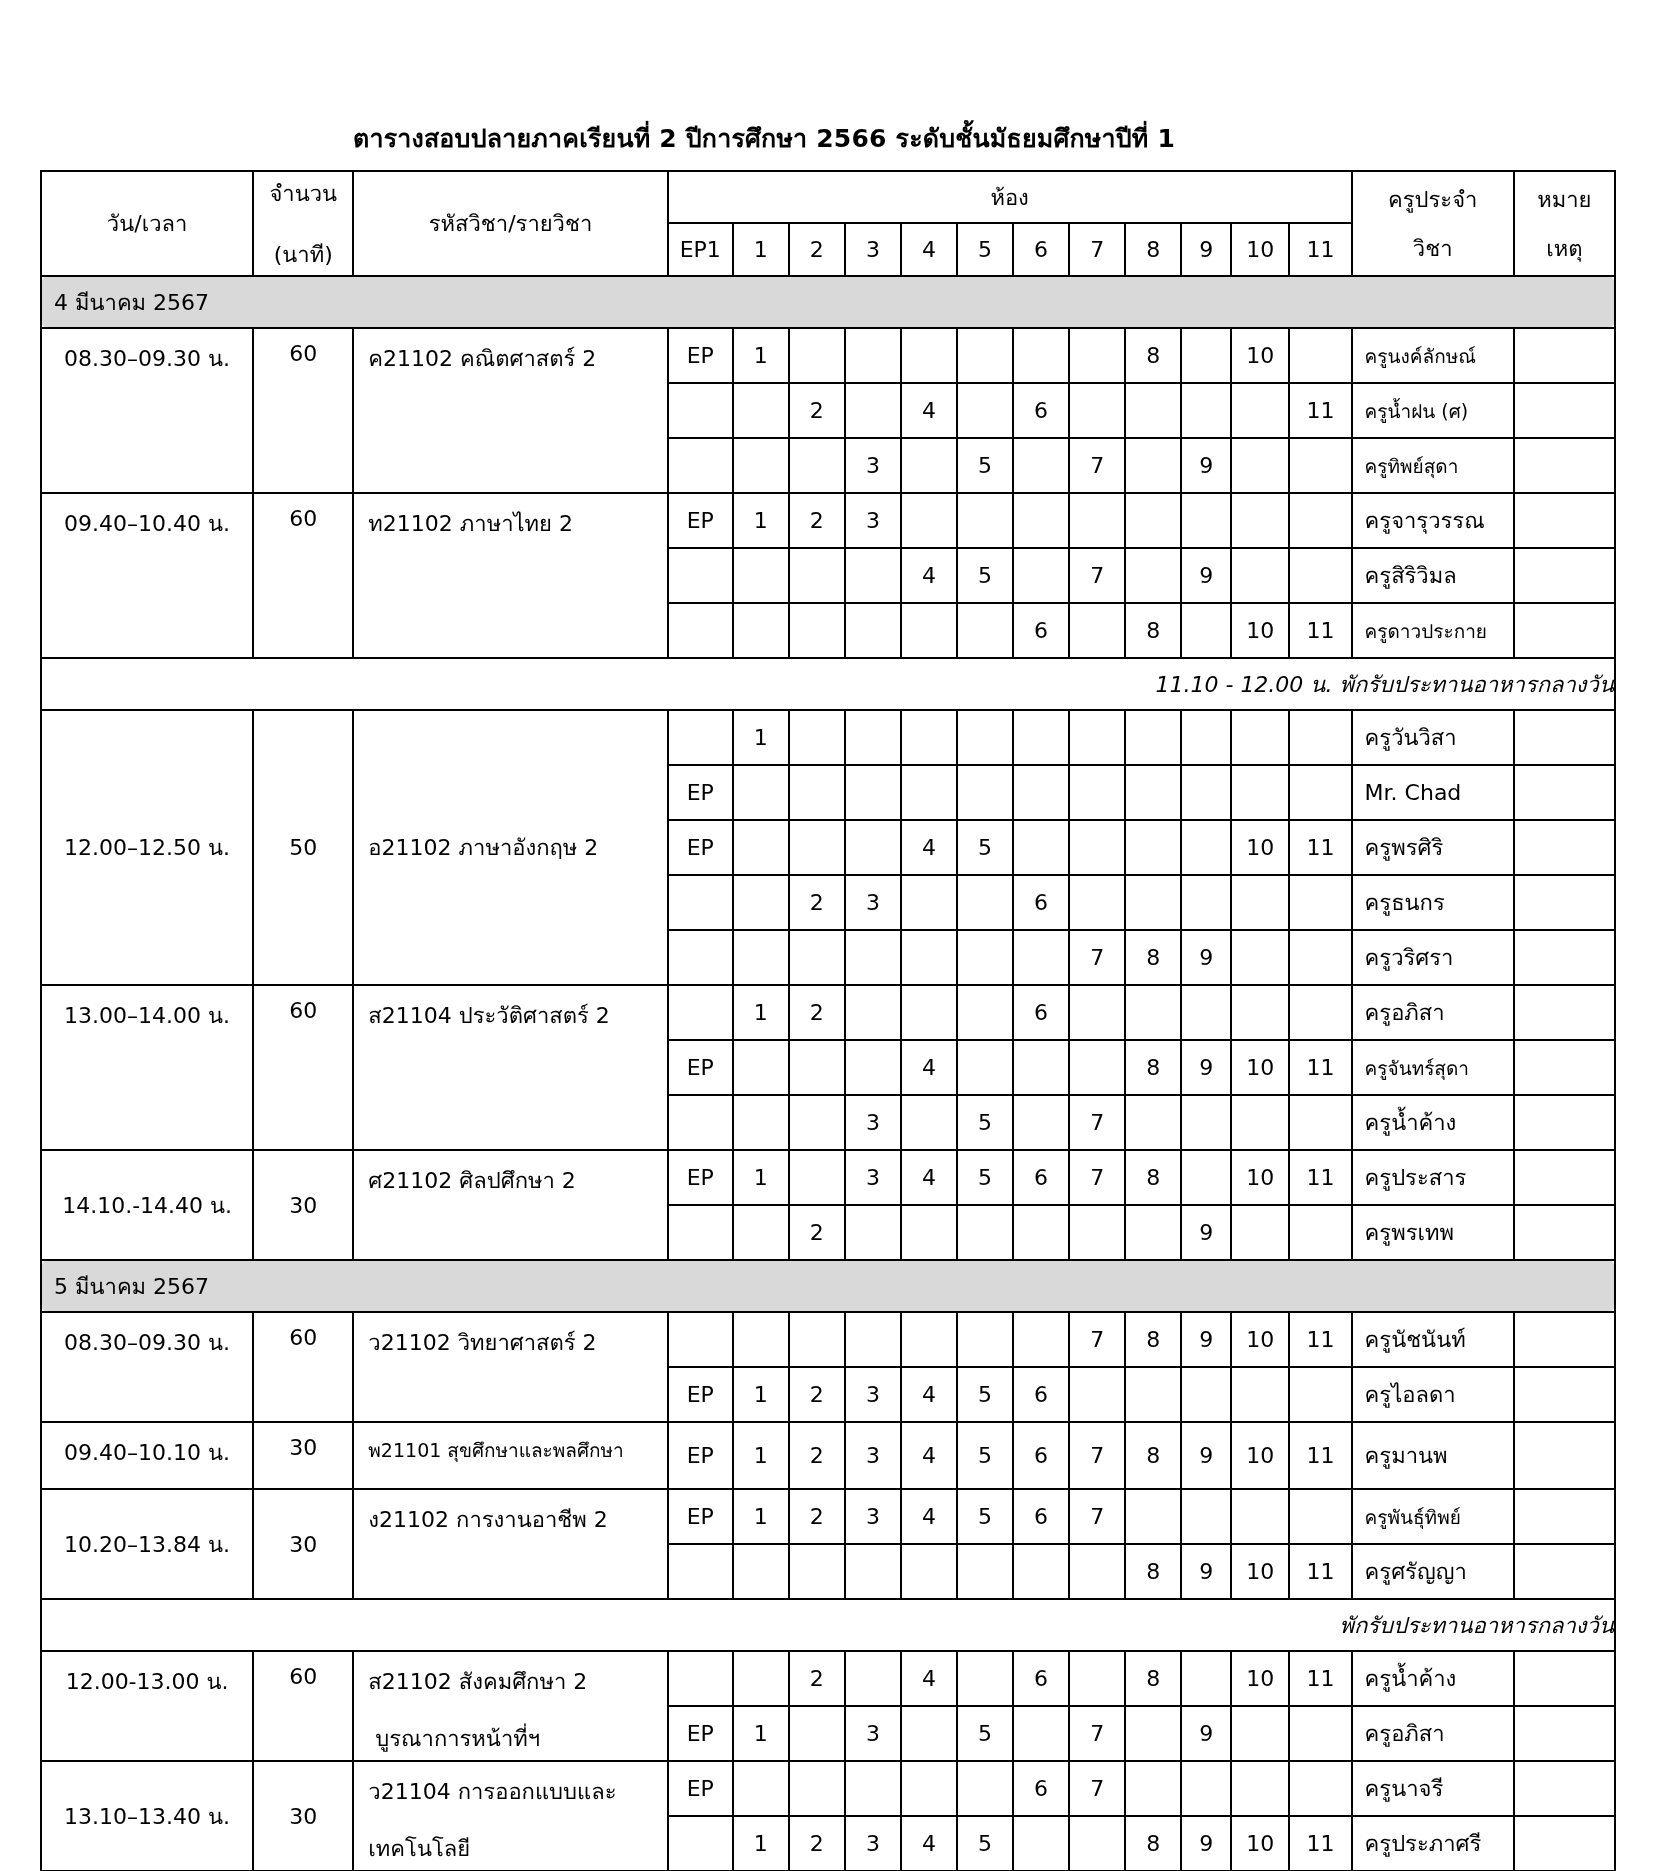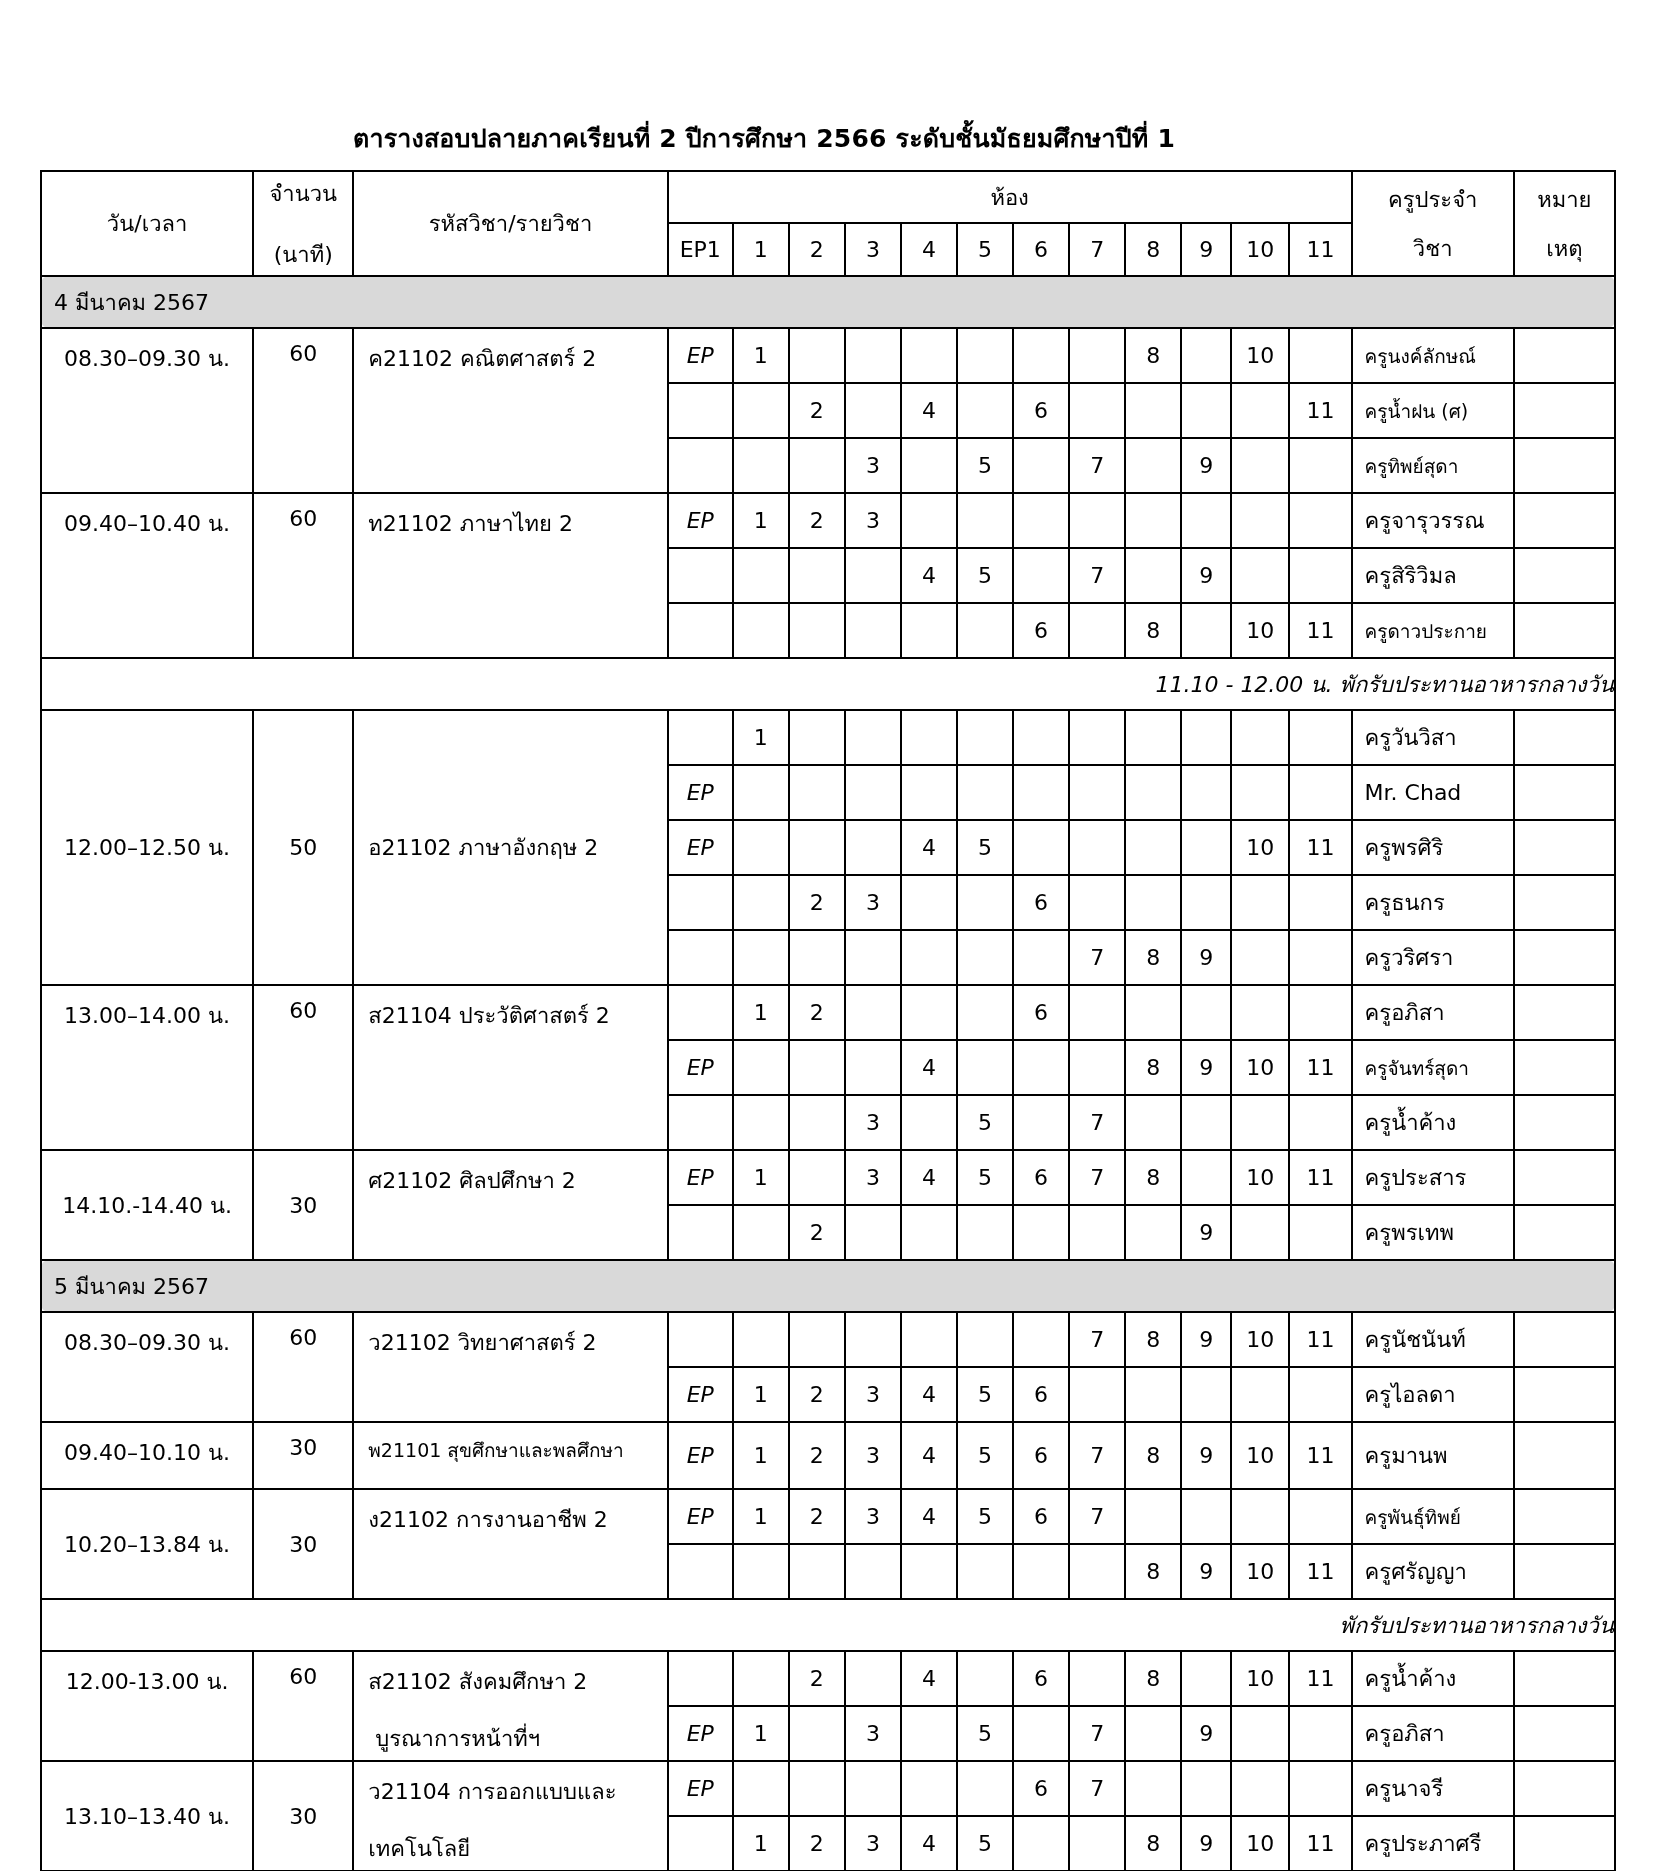--- a/index.html
+++ b/index.html
@@ -13,21 +13,21 @@
   tr.day td { background:#d9d9d9; text-align:left; padding-left:12px; height:50px; font-size:22px;border-radius:8px; }
   tr.r td { height:53px; }
   tr.brk td { height:50px; font-style:italic; font-size:22px; text-align:right; }
   td.time { font-size:22px; }
   td.subj { text-align:left !important; padding-left:14px !important; font-size:22px; vertical-align:top !important; padding-top:12px !important; }
   td.subj.mid { vertical-align:middle !important; padding-top:0 !important; }
   td.subj.small { font-size:19px; }
   td.teacher { text-align:left !important; padding-left:12px !important; font-size:22px; }
   td.teacher.small { font-size:19px; }
   td.room { font-size:22px; }
-  td.ep { font-size:22px;font-style:italic; }
+  td.ep { font-size:22px; }
   td.vtop { vertical-align:top !important; padding-top:12px !important; }
 </style>
 </head>
 <body>
 
 <div class="title">ตารางสอบปลายภาคเรียนที่ 2 ปีการศึกษา 2566  ระดับชั้นมัธยมศึกษาปีที่ 1</div>
 
 <table class="sched">
   <colgroup>
     <col style="width:212px">

